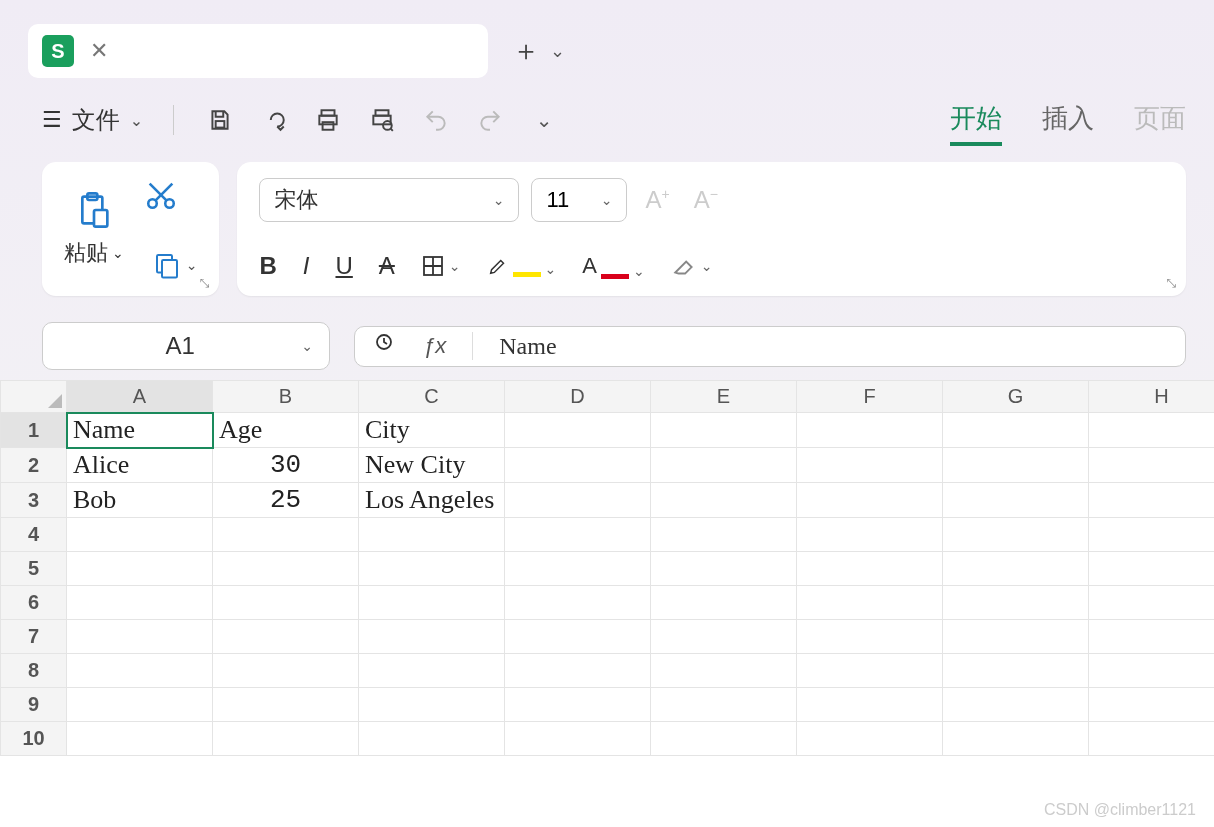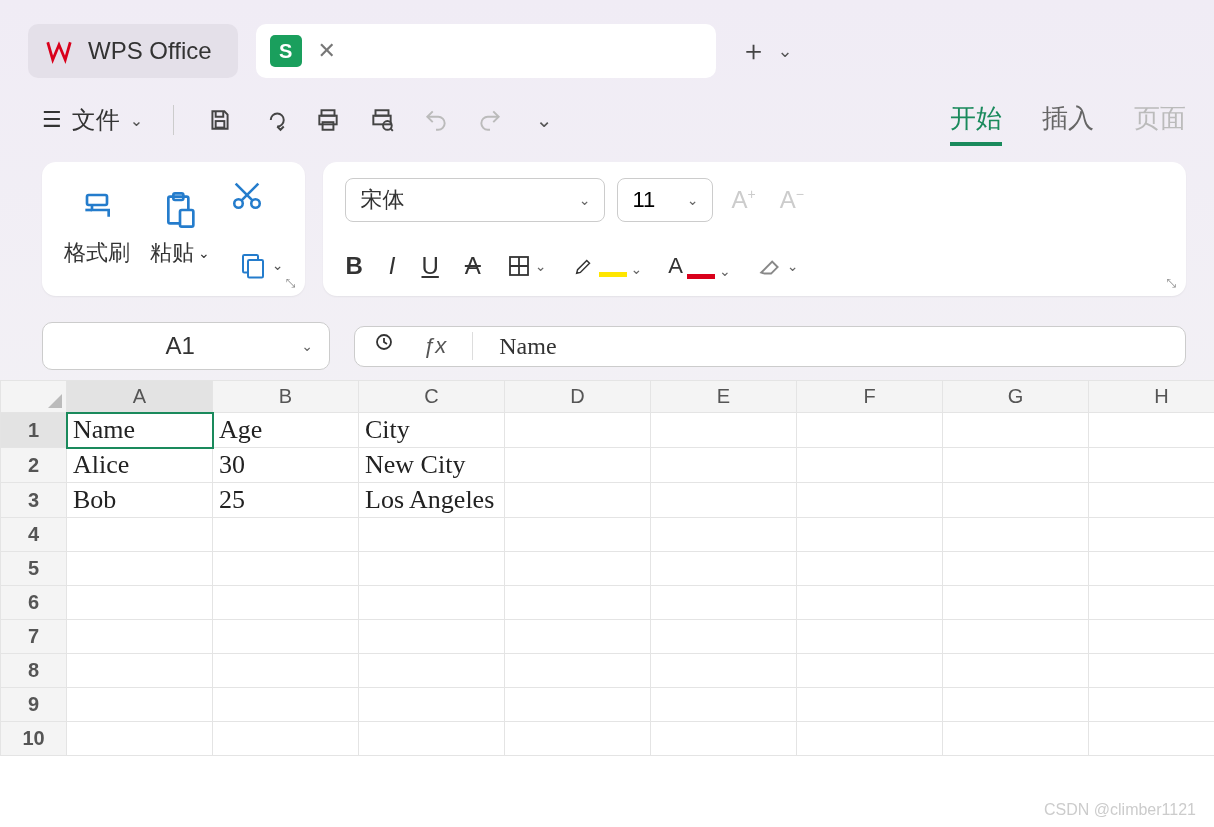--- a/index.html
+++ b/index.html
@@ -146,39 +146,31 @@
     .sheet-area { flex:1; background:#fff; position:relative; overflow:hidden; }
     table.sheet { border-collapse:collapse; table-layout:fixed; width:100%; font-family:"SimSun","NSimSun",serif; font-size:26px; color:#222;}
     table.sheet th, table.sheet td { border:1px solid #e4e4e4; height:34px; }
     table.sheet thead th { background:#f4f4f4; color:#555; font-family:-apple-system,"Segoe UI","Microsoft YaHei",sans-serif; font-size:20px; font-weight:400; height:32px;}
     table.sheet .rowh { background:#f4f4f4; width:66px; text-align:center; color:#555; font-family:-apple-system,"Segoe UI","Microsoft YaHei",sans-serif; font-size:20px;}
     table.sheet .selall { width:66px; background:#f4f4f4; position:relative;}
     table.sheet .selall::after{ content:''; position:absolute; right:4px; bottom:4px; border:7px solid transparent; border-right-color:#bbb; border-bottom-color:#bbb;}
     table.sheet .colA { width:146px;}
     table.sheet .colB,.colC,.colD,.colE,.colF,.colG,.colH{ width:146px;}
     table.sheet td { padding:2px 6px; }
-    table.sheet td.num { text-align:left; }
+    table.sheet td.num { text-align:center;font-family:Liberation Mono, monospace; }
     table.sheet thead th.selh { background:#e3e3e3; }
     table.sheet td.active { outline:2px solid #1a8a5c; outline-offset:-1px; }
     .watermark { position:absolute; right:18px; bottom:8px; font-size:16px; color:#ccc; }
   </style>
 </head>
 <body>
 
 <div class="window">
 
   <div class="title-bar">
-    <div class="app-title">
-      <span class="wps-logo">
-        <svg width="30" height="30" viewBox="0 0 24 24" fill="none" stroke="currentColor" stroke-width="2.2">
-            <path d="M3 5 L7 19 L12 7 L17 19 L21 5"></path>
-          </svg>
-      </span>
-      <span class="app-name">WPS Office</span>
-    </div>
     <div class="file-tab">
       <span class="tab-icon">S</span>
       <span class="close">✕</span>
     </div>
     <div class="tab-actions">
       <span class="plus">＋</span>
       <span class="chev">⌄</span>
     </div>
   </div>
 
@@ -236,30 +228,20 @@
     </div>
     <div class="ribbon-tabs">
       <span class="tab active">开始</span>
       <span class="tab">插入</span>
       <span class="tab dim">页面</span>
     </div>
   </div>
 
   <div class="ribbon">
     <div class="ribbon-group grp-clipboard">
-      <div class="col">
-        <span class="ic">
-          <svg width="40" height="40" viewBox="0 0 24 24" fill="none" stroke="#247ccc" stroke-width="1.6">
-              <rect x="6" y="3" width="12" height="6" rx="1"></rect>
-              <path d="M9 9v3h10v4"></path>
-              <path d="M9 12H5"></path>
-            </svg>
-        </span>
-        <span class="lbl">格式刷</span>
-      </div>
       <div class="col">
         <span class="ic">
           <svg width="40" height="40" viewBox="0 0 24 24" fill="none" stroke="#247ccc" stroke-width="1.6">
               <rect x="5" y="4" width="12" height="16" rx="1"></rect>
               <rect x="8" y="2" width="6" height="4" rx="1"></rect>
               <rect x="12" y="12" width="8" height="10" rx="1" fill="#fff"></rect>
             </svg>
         </span>
         <span class="lbl">
             <span>粘贴</span>

